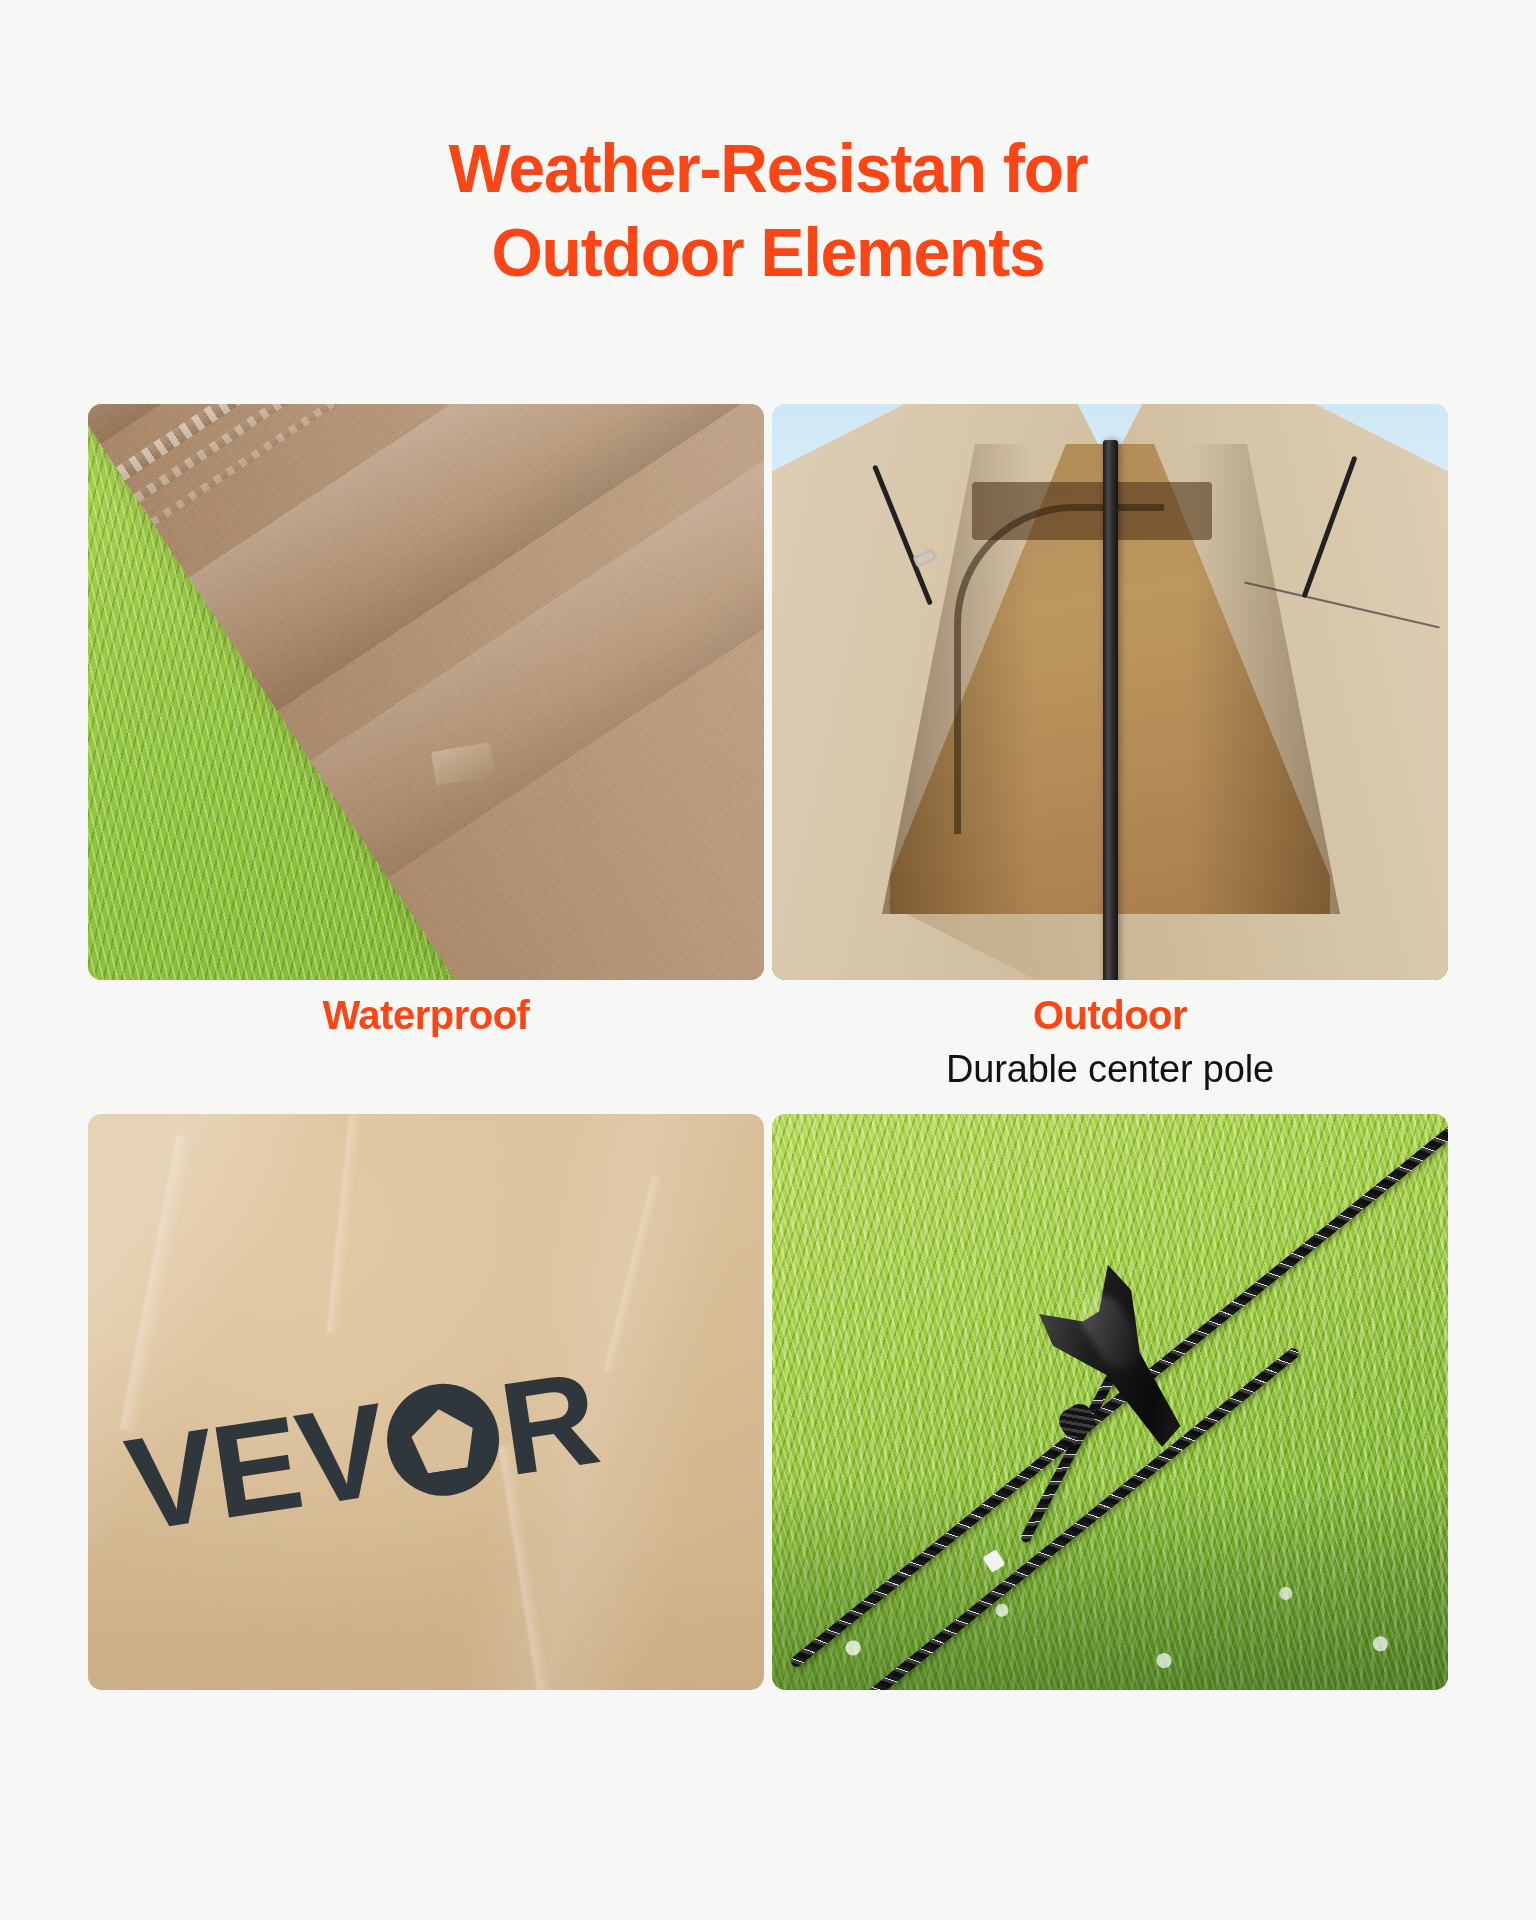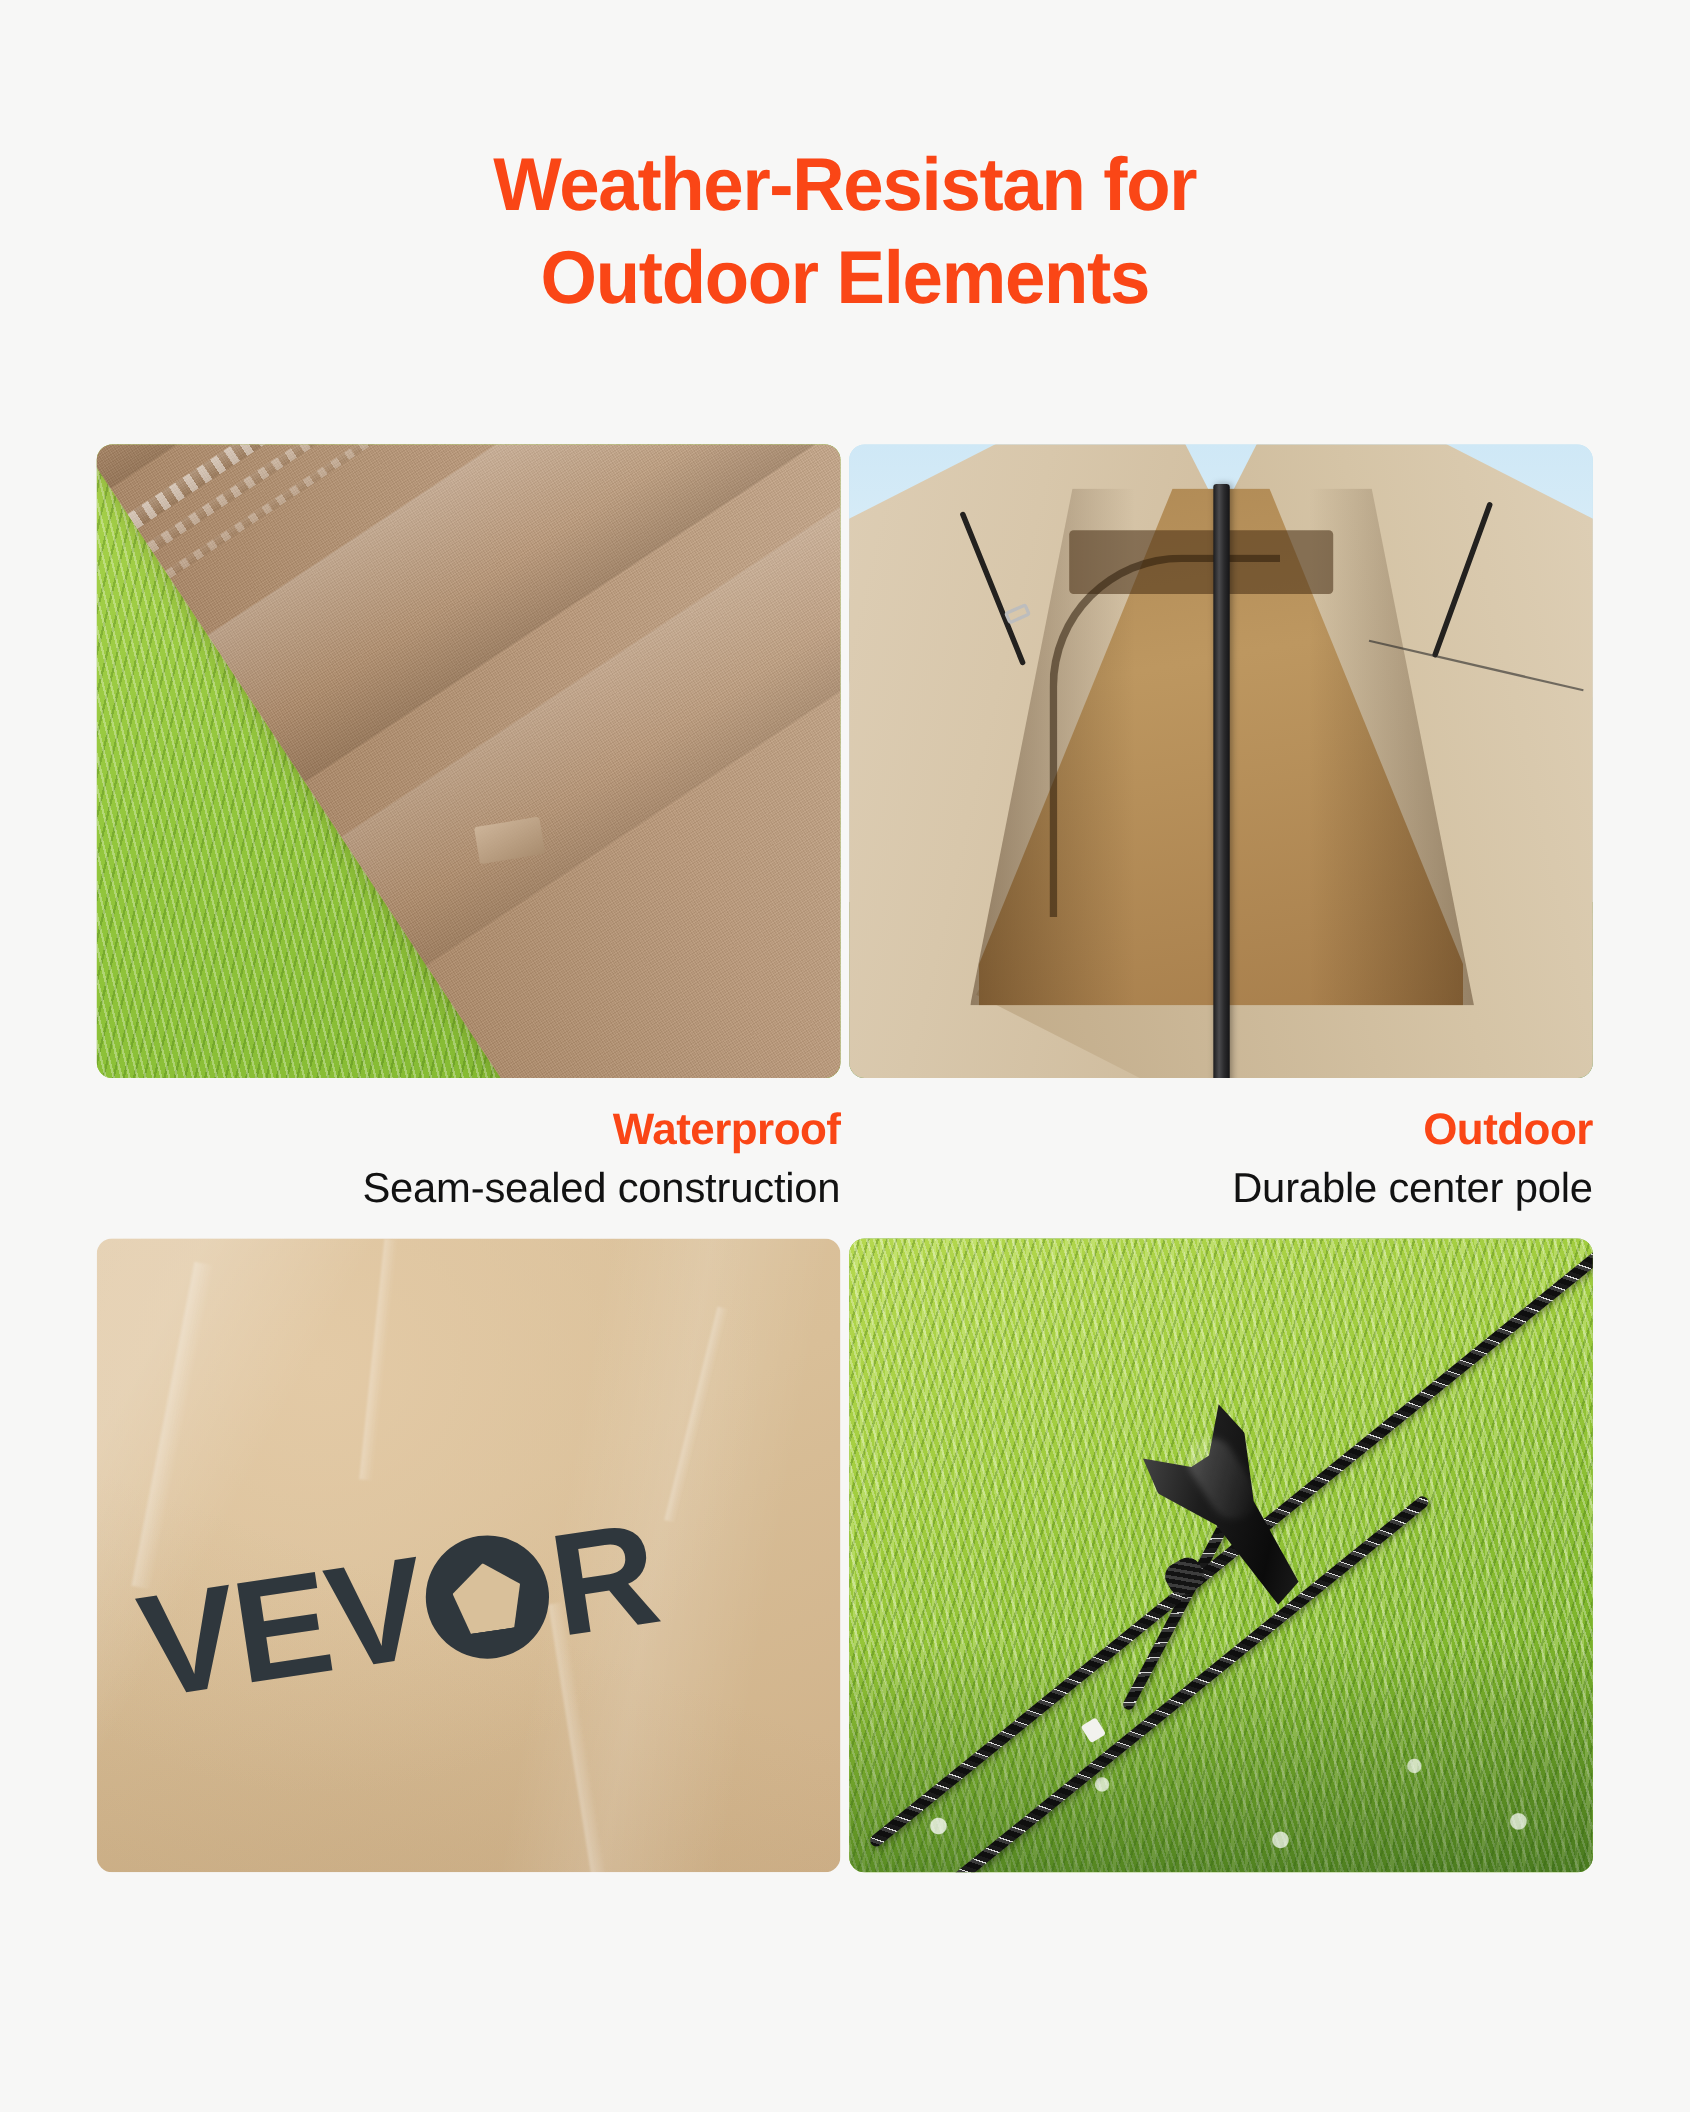--- a/index.html
+++ b/index.html
@@ -54,21 +54,21 @@
 
   .thumb {
     position: relative;
     width: 676px;
     height: 576px;
     border-radius: 14px;
     overflow: hidden;
     background: #cbb89a;
   }
 
-  .caption { padding-top: 22px; text-align: right; }
+  .caption { padding-top: 10px; text-align: center; }
 
   .cap-title {
     display: block;
     color: #fa4616;
     font-weight: 700;
     font-size: 40px;
     line-height: 50px;
     letter-spacing: -0.5px;
   }
   .cap-sub {
@@ -386,21 +386,20 @@
           <div class="seam a"></div>
           <div class="seam b"></div>
           <div class="seam c"></div>
           <div class="fold f2"></div>
           <div class="fold f3"></div>
           <div class="tag"></div>
         </div>
       </div>
       <div class="caption">
         <span class="cap-title">Waterproof</span>
-        <span class="cap-sub">Seam-sealed construction</span>
       </div>
     </div>
 
     <div class="cell">
       <div class="thumb t2">
         <div class="sky"></div>
         <div class="trees"></div>
         <div class="trees2"></div>
         <div class="grass"></div>
         <div class="flyL"></div>

